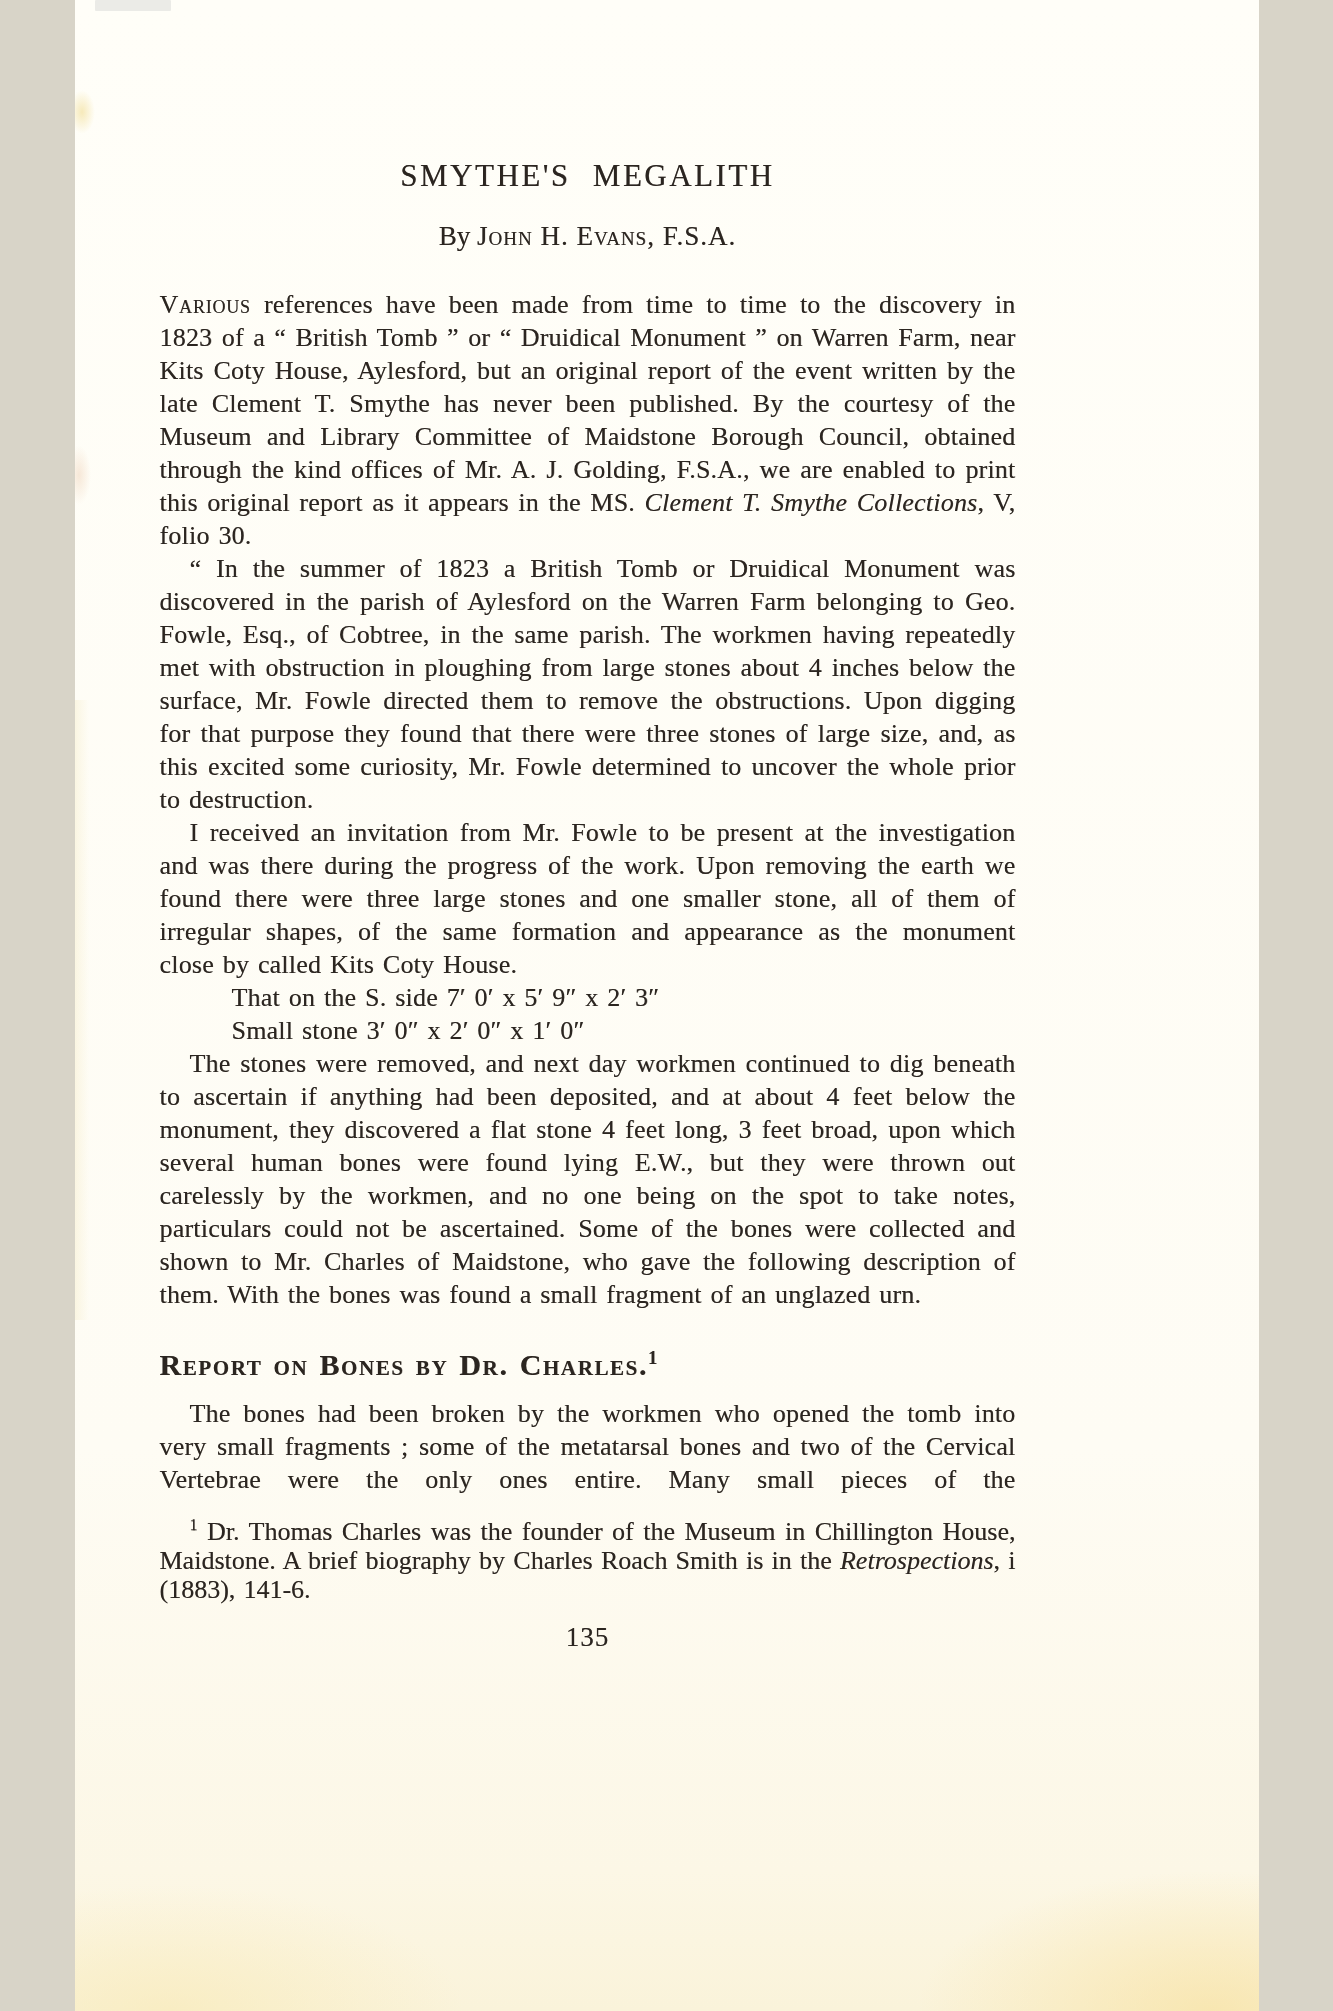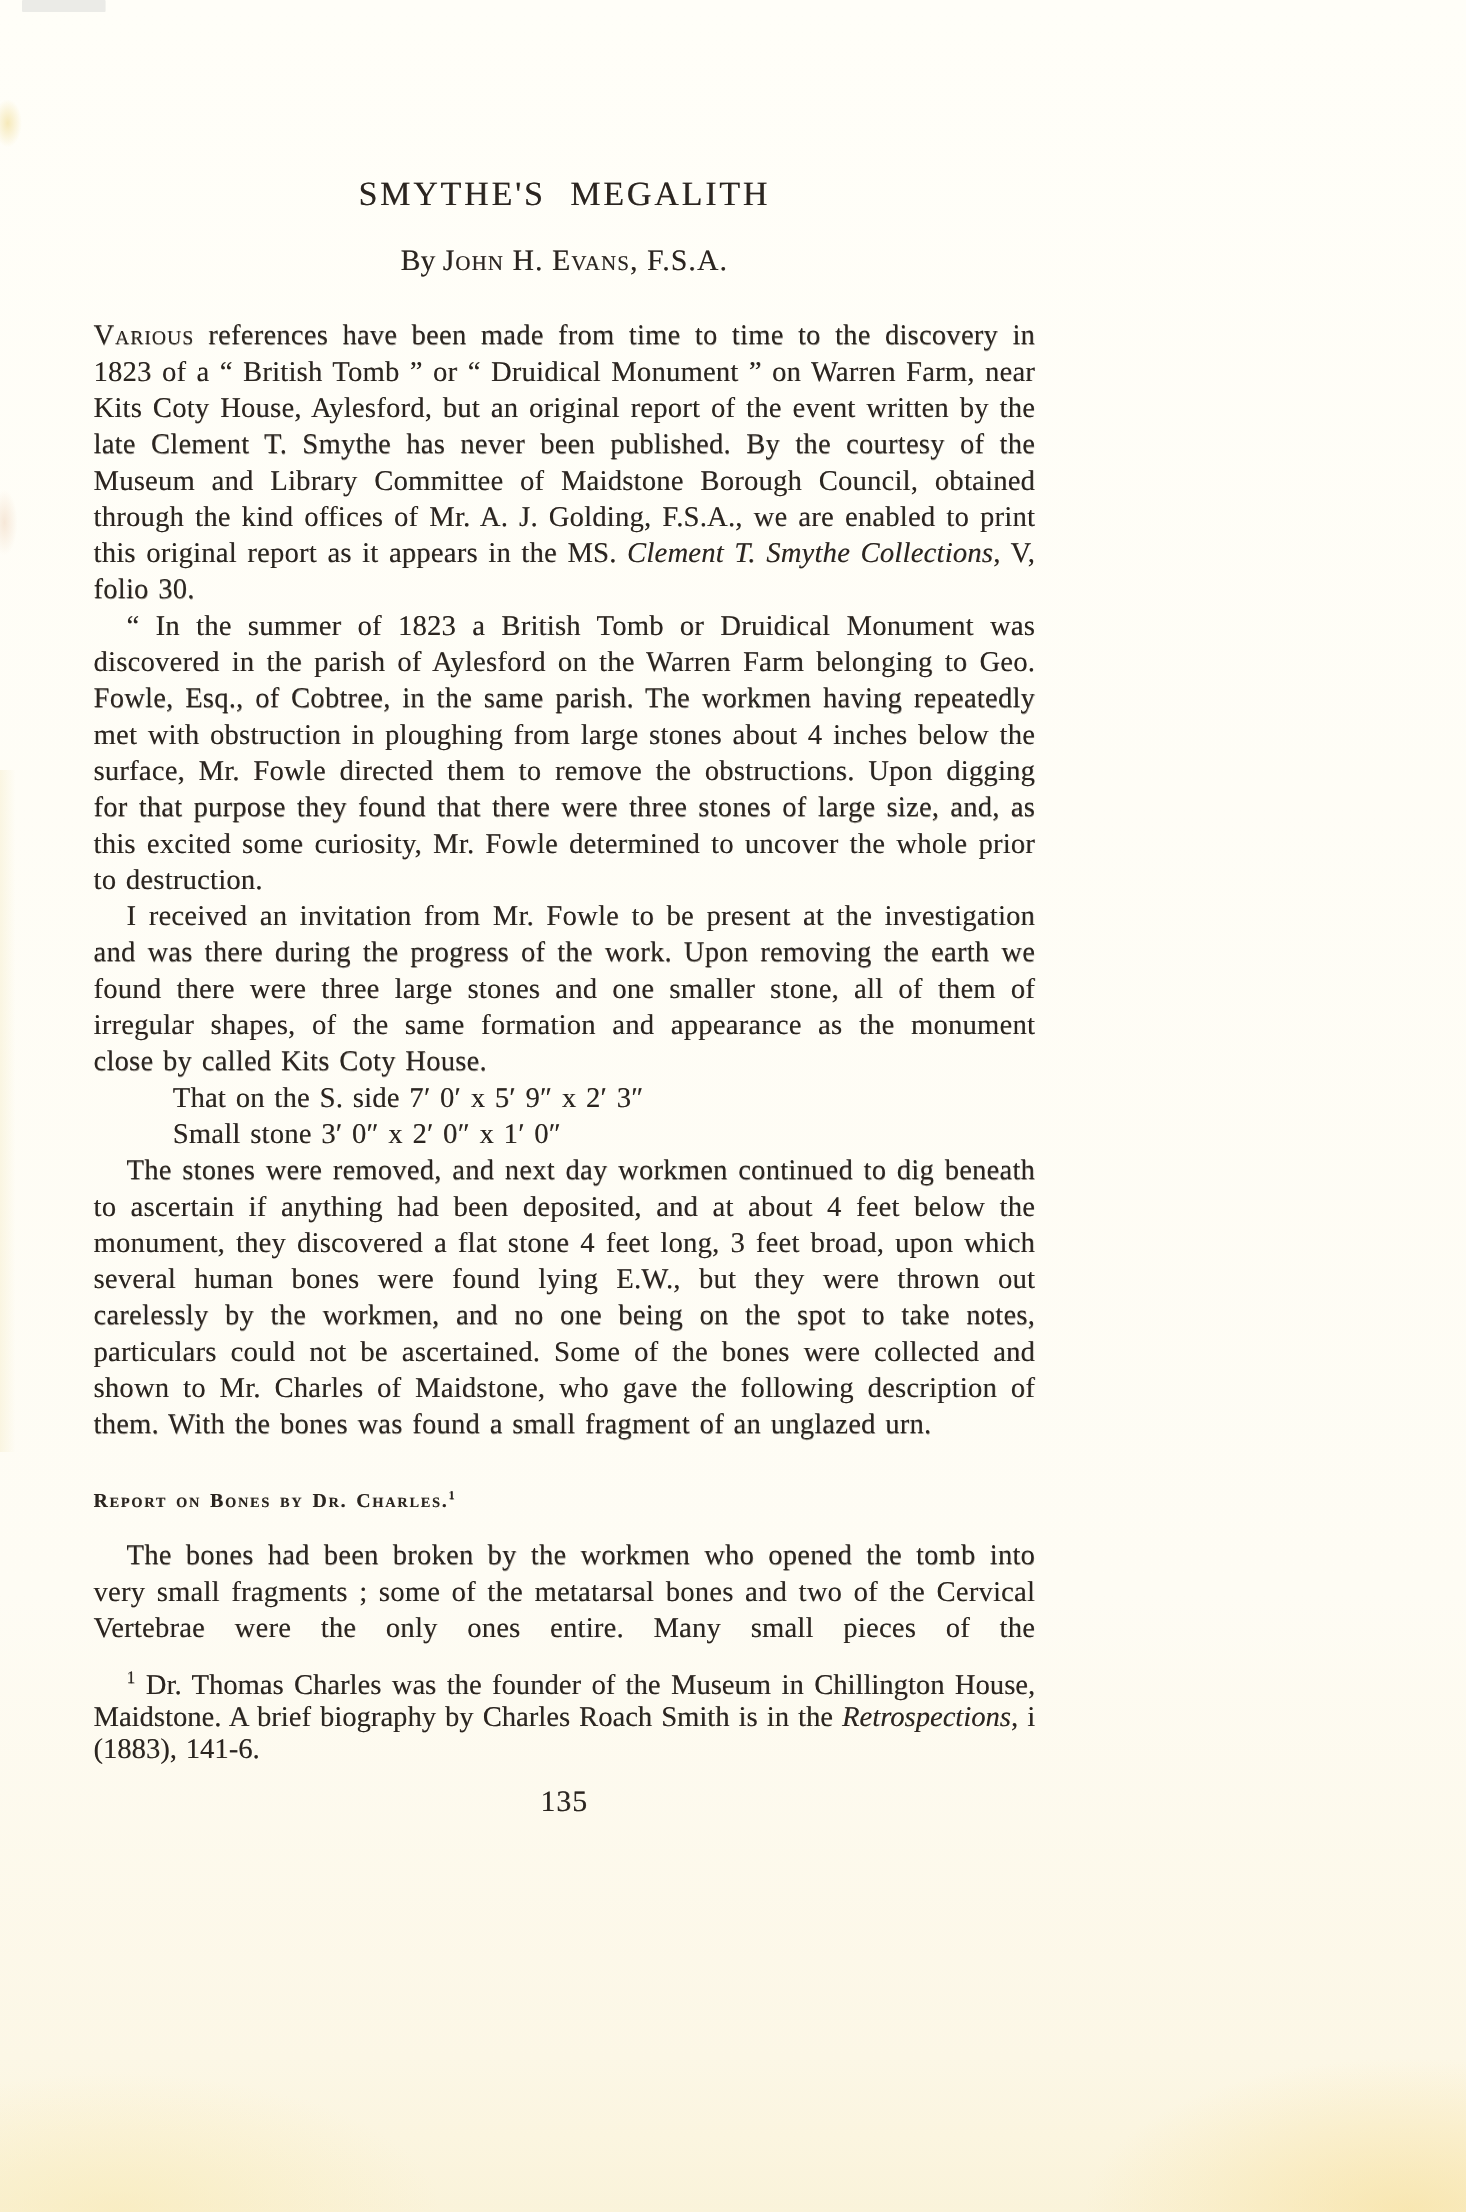--- a/index.html
+++ b/index.html
@@ -2,21 +2,21 @@
 <html><head>
 <meta charset="utf-8">
 <style>
   html, body {
     margin: 0;
     padding: 0;
     background: #d8d4c8;
   }
   .scan-page {
     position: relative;
-    width: 1333px;
+    width: 1184px;
     height: 2011px;
     margin: 0 auto;
     background:
       radial-gradient(ellipse 420px 180px at 8% 100%, rgba(248,232,176,0.55), rgba(248,232,176,0) 70%),
       radial-gradient(ellipse 420px 200px at 96% 100%, rgba(247,222,150,0.6), rgba(247,222,150,0) 70%),
       linear-gradient(180deg, #fffef8 0%, #fefcf4 72%, #fcf7e6 93%, #faf3da 100%);
     overflow: hidden;
     font-family: "Liberation Serif", "DejaVu Serif", serif;
     color: #2b2520;
   }
@@ -72,21 +72,21 @@
   .sc-lead { font-variant: small-caps; letter-spacing: 0.8px; }
   .ital { font-style: italic; }
   .measure-list { padding-left: 72px; }
   .measure-line { white-space: nowrap; }
   .measure-note { margin-left: 72px; }
   .force-justify { text-align-last: justify; }
   .section-heading {
     margin: 37px 0 16px 0;
     font-variant: small-caps;
     letter-spacing: 1.6px;
-    font-size: 18px;
+    font-size: 30px;
     text-align: left;
     text-indent: 0;
   }
   .section-heading sup, .footnote sup {
     font-size: 0.62em;
     vertical-align: super;
     line-height: 0;
   }
   .footnote {
     margin-top: 21px;

